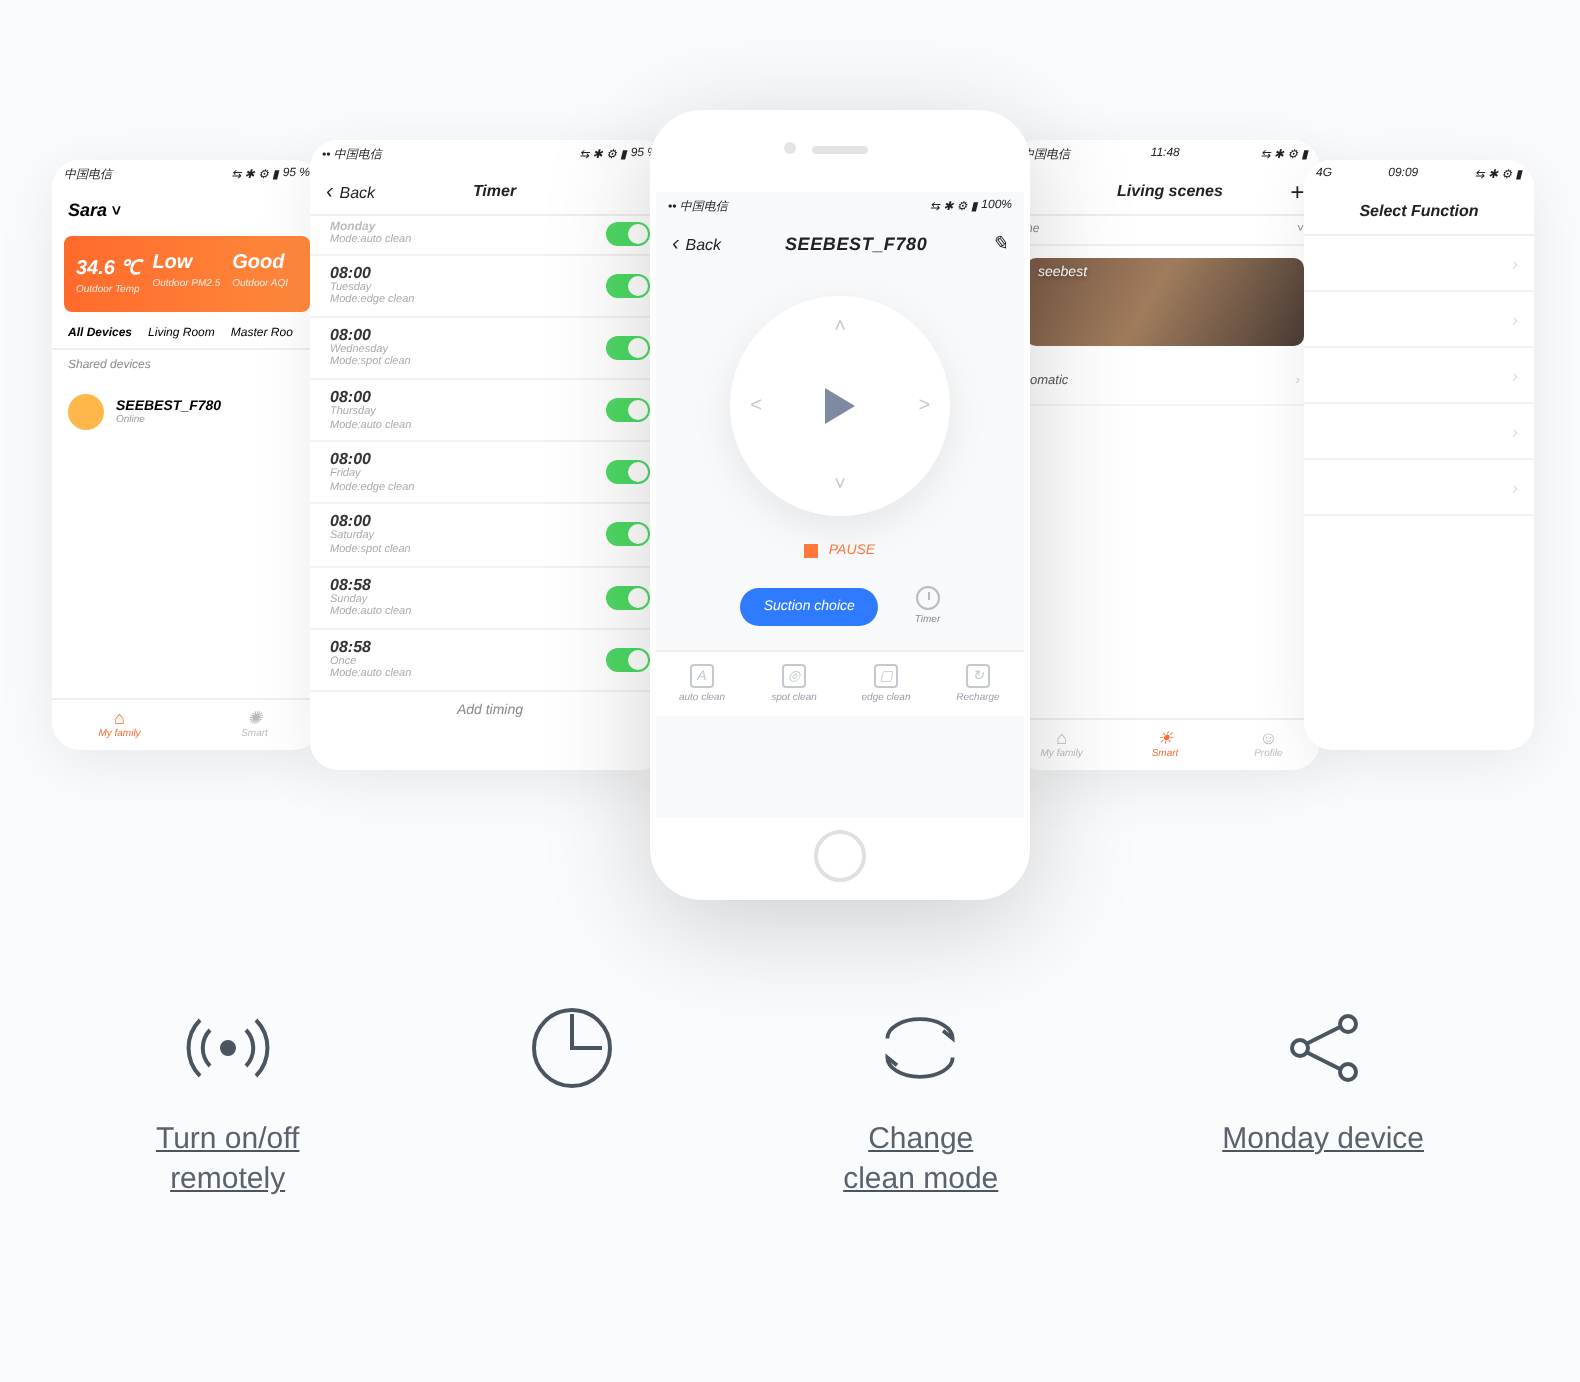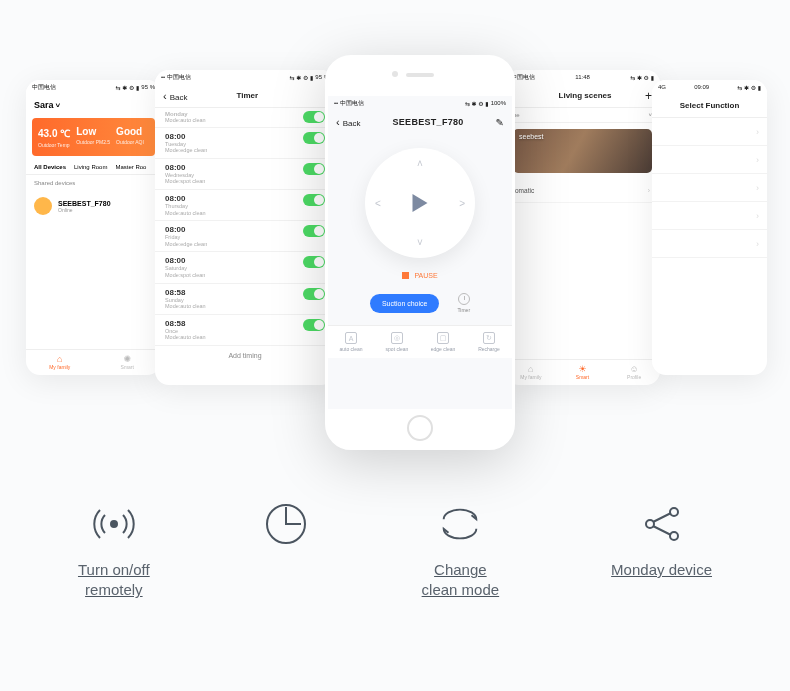--- a/index.html
+++ b/index.html
@@ -18,20 +18,21 @@
     height: 460px;
   }
   .phone {
     position: absolute;
     background: #fff;
     border-radius: 14px;
     box-shadow: 0 6px 30px rgba(0,0,0,0.08);
     overflow: hidden;
     display: flex;
     flex-direction: column;
+    font-style: italic;
   }
   .status-bar {
     height: 14px;
     display: flex;
     justify-content: space-between;
     align-items: center;
     padding: 0 6px;
     font-size: 6px;
     color: #222;
     background: #fff;
@@ -74,21 +75,21 @@
   #p1 .device-icon{width:18px;height:18px;border-radius:50%;background:#ffb74a;}
   #p1 .device-name{font-size:7px;font-weight:600;}
   #p1 .device-sub{font-size:5px;color:#999;}
   #p1 .bottom-tabs{margin-top:auto;height:26px;border-top:1px solid #eee;display:flex;}
   #p1 .btab{flex:1;display:flex;flex-direction:column;align-items:center;justify-content:center;font-size:5px;color:#bbb;}
   #p1 .btab.active{color:#ff6a2b;}
   #p1 .btab .ic{font-size:9px;line-height:1;}
 
   
   #p2 { left: 155px; top: 70px; width: 180px; height: 315px; }
-  .timer-row{display:flex;align-items:flex-start;justify-content:space-between;padding:4px 10px;border-bottom:1px solid #f1f1f1;}
+  .timer-row{display:flex;align-items:center;justify-content:space-between;padding:4px 10px;border-bottom:1px solid #f1f1f1;}
   .timer-row .txt{display:flex;flex-direction:column;}
   .timer-row .time{font-size:8px;font-weight:600;color:#333;}
   .timer-row .sub{font-size:5.5px;color:#aaa;line-height:1.2;}
   .toggle{width:22px;height:12px;border-radius:6px;background:#4cd964;position:relative;}
   .toggle::after{content:"";position:absolute;right:1px;top:1px;width:10px;height:10px;border-radius:50%;background:#fff;}
   #p2 .first .time{color:#bbb;font-size:6px;}
   #p2 .first{padding-top:3px;padding-bottom:3px;}
   #p2 .add{font-size:7px;text-align:center;color:#888;padding:6px 0;}
 
   
@@ -171,21 +172,21 @@
     <div class="status-bar">
       <span>中国电信</span>
       <span class="r">
           <span>⇆ ✱ ⚙ ▮</span>
           <span>95 %</span>
         </span>
     </div>
     <div class="user-row">Sara</div>
     <div class="weather">
       <div class="col">
-          <span class="big">43.0 ℃</span>
+          <span class="big">34.6 ℃</span>
           <span class="wlabel">Outdoor Temp</span>
         </div>
       <div class="col">
           <span class="big">Low</span>
           <span class="wlabel">Outdoor PM2.5</span>
         </div>
       <div class="col">
           <span class="big">Good</span>
           <span class="wlabel">Outdoor AQI</span>
         </div>

